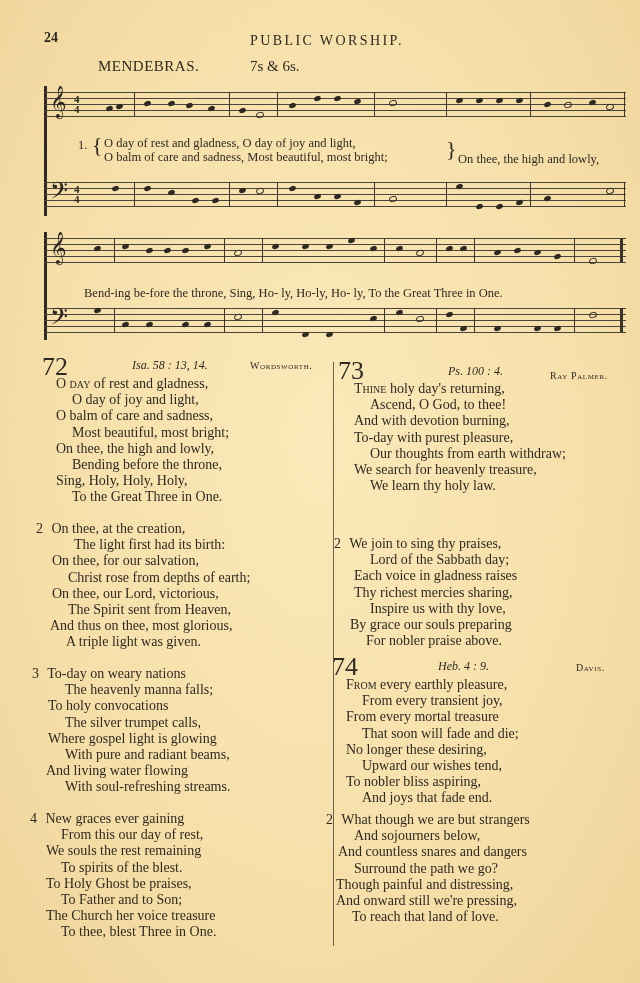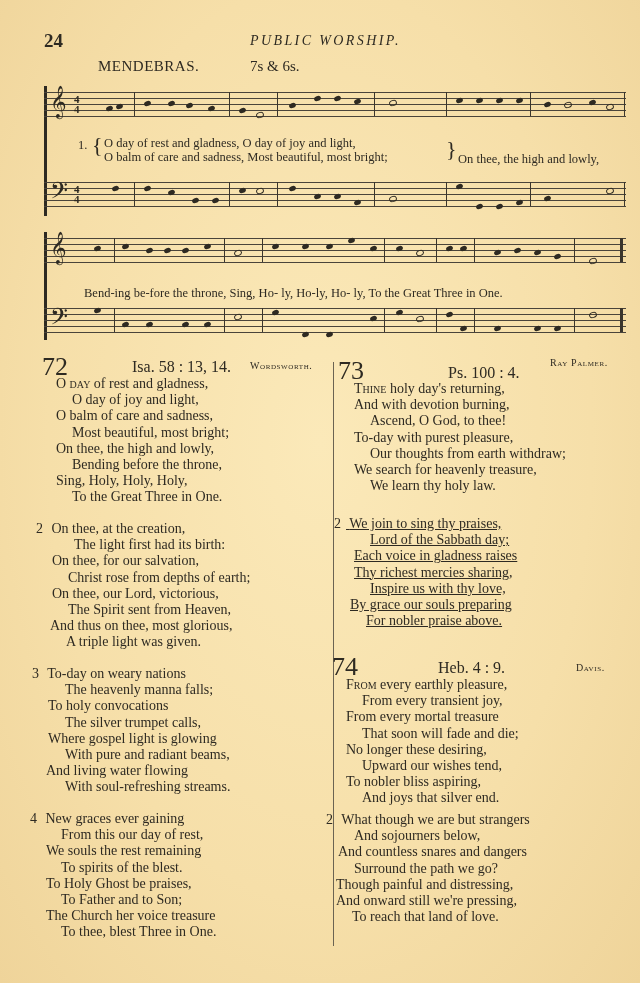--- a/index.html
+++ b/index.html
@@ -7,42 +7,42 @@
     width: 640px; height: 983px; overflow: hidden;
     background: #f7e2ae;
     font-family: "Liberation Serif", "DejaVu Serif", serif;
     color: #2e2a22;
     position: relative;
   }
   .page {
     position: absolute; inset: 0;
     background: radial-gradient(ellipse at 50% 45%, #fbe9b9 0%, #f6dfa9 60%, #efd49a 100%);
   }
-  .pagenum { position: absolute; left: 44px; top: 30px; font-size: 19px; font-weight: bold; }
-  .running-head { position: absolute; left: 250px; top: 33px; font-size: 14px; letter-spacing: 2.4px; font-style: italic; }
+  .pagenum { position: absolute; left: 44px; top: 30px; font-size: 14px; font-weight: bold; }
+  .running-head { position: absolute; left: 250px; top: 33px; font-size: 14px; letter-spacing: 2.4px; }
   .tune-title { position: absolute; left: 98px; top: 58px; font-size: 15px; letter-spacing: 0.5px; }
   .tune-meter { position: absolute; left: 250px; top: 58px; font-size: 15px; }
 
   
   .system { position: absolute; left: 44px; width: 582px; }
   .staff { position: absolute; left: 0; right: 0; height: 26px; }
   .staff .line { position: absolute; left: 0; right: 0; height: 1px; background: #4a443a; }
   .brace-bar { position: absolute; left: 0; width: 3px; background: #2e2a22; }
   .barline { position: absolute; width: 1px; background: #3a352c; }
   .clef { position: absolute; font-family: "DejaVu Sans", sans-serif; font-size: 28px; line-height: 1; }
   .timesig { position: absolute; font-size: 11px; line-height: 10px; font-weight: bold; text-align: center; }
   .note { position: absolute; width: 7px; height: 5px; border-radius: 50%; background: #2e2a22; transform: rotate(-20deg); }
   .note.open { background: transparent; border: 1px solid #2e2a22; width: 6px; height: 4px; }
   .lyric-line { position: absolute; font-size: 12.5px; white-space: nowrap; }
   .verse-num { position: absolute; font-size: 12.5px; }
   .bracechar { position: absolute; font-size: 22px; line-height: 1; }
 
   
   .hymn-num { position: absolute; font-size: 26px; line-height: 1; }
-  .scripture { position: absolute; font-size: 16px; }
+  .scripture { position: absolute; font-style: italic; font-size: 12px; }
   .author { position: absolute; font-size: 10px; letter-spacing: 0.6px; font-variant: small-caps; }
   .col-divider { position: absolute; left: 333px; top: 362px; width: 1px; height: 584px; background: #6b6352; }
   .stanza { position: absolute; font-size: 14px; line-height: 16.2px; }
   .stanza .ln { white-space: nowrap; }
   .stanza .ln.indent { padding-left: 16px; }
   .stanza .sn { display: inline-block; width: 12px; }
   .sc { font-variant: small-caps; }
 </style>
 </head>
 <body>
@@ -265,33 +265,33 @@
     <div class="ln" style="padding-left:16px">We souls the rest remaining</div>
     <div class="ln" style="padding-left:31px">To spirits of the blest.</div>
     <div class="ln" style="padding-left:16px">To Holy Ghost be praises,</div>
     <div class="ln" style="padding-left:31px">To Father and to Son;</div>
     <div class="ln" style="padding-left:16px">The Church her voice treasure</div>
     <div class="ln" style="padding-left:31px">To thee, blest Three in One.</div>
   </div>
 
   <div class="hymn-num" style="left:338px;top:358px;">73</div>
   <div class="scripture" style="left:448px;top:364px;">Ps. 100 : 4.</div>
-  <div class="author" style="left:550px;top:357px;text-align:right;">Ray Palmer.</div>
+  <div class="author" style="left:550px;top:370px;text-align:right;">Ray Palmer.</div>
 
   <div class="stanza" style="left:354px;top:381px;">
     <div class="ln"><span class="sc">Thine</span><span> holy day's returning,</span></div>
+    <div class="ln indent">Ascend, O God, to thee!</div>
     <div class="ln">And with devotion burning,</div>
-    <div class="ln indent">Ascend, O God, to thee!</div>
     <div class="ln">To-day with purest pleasure,</div>
     <div class="ln indent">Our thoughts from earth withdraw;</div>
     <div class="ln">We search for heavenly treasure,</div>
     <div class="ln indent">We learn thy holy law.</div>
   </div>
 
-  <div class="stanza" style="left:334px;top:516px;text-decoration:underline;">
+  <div class="stanza" style="left:334px;top:536px;">
     <div class="ln"><span class="sn">2</span> <span>We join to sing thy praises,</span></div>
     <div class="ln" style="padding-left:36px">Lord of the Sabbath day;</div>
     <div class="ln" style="padding-left:20px">Each voice in gladness raises</div>
     <div class="ln" style="padding-left:20px">Thy richest mercies sharing,</div>
     <div class="ln" style="padding-left:36px">Inspire us with thy love,</div>
     <div class="ln" style="padding-left:16px">By grace our souls preparing</div>
     <div class="ln" style="padding-left:32px">For nobler praise above.</div>
   </div>
 
   <div class="hymn-num" style="left:332px;top:654px;">74</div>
@@ -299,21 +299,21 @@
   <div class="author" style="left:576px;top:662px;">Davis.</div>
 
   <div class="stanza" style="left:346px;top:677px;">
     <div class="ln"><span class="sc">From</span><span> every earthly pleasure,</span></div>
     <div class="ln indent">From every transient joy,</div>
     <div class="ln">From every mortal treasure</div>
     <div class="ln indent">That soon will fade and die;</div>
     <div class="ln">No longer these desiring,</div>
     <div class="ln indent">Upward our wishes tend,</div>
     <div class="ln">To nobler bliss aspiring,</div>
-    <div class="ln indent">And joys that silver end.</div>
+    <div class="ln indent">And joys that fade end.</div>
   </div>
 
   <div class="stanza" style="left:326px;top:812px;">
     <div class="ln"><span class="sn">2</span> <span>What though we are but strangers</span></div>
     <div class="ln" style="padding-left:28px">And sojourners below,</div>
     <div class="ln" style="padding-left:12px">And countless snares and dangers</div>
     <div class="ln" style="padding-left:28px">Surround the path we go?</div>
     <div class="ln" style="padding-left:10px">Though painful and distressing,</div>
     <div class="ln" style="padding-left:10px">And onward still we're pressing,</div>
     <div class="ln" style="padding-left:26px">To reach that land of love.</div>

